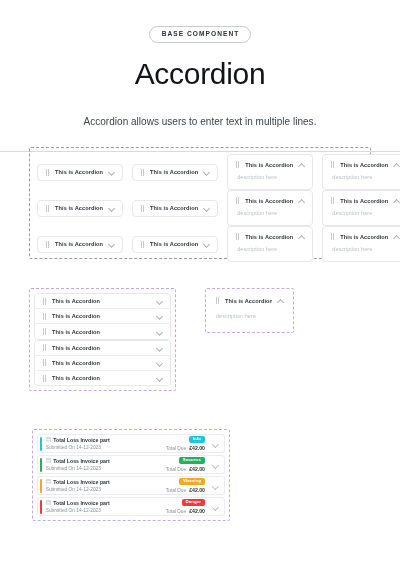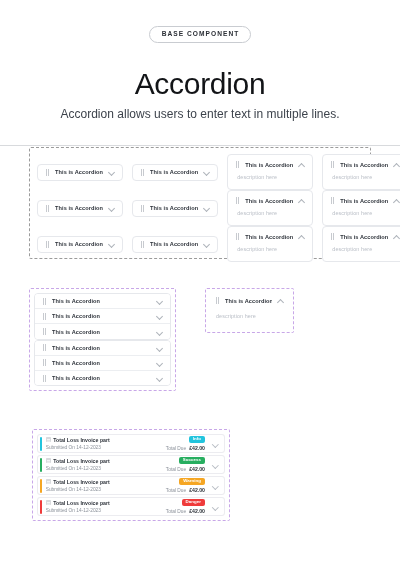--- a/index.html
+++ b/index.html
@@ -37,28 +37,28 @@
     font-weight: 700;
     line-height: 1;
     background: #fff;
   }
 
   .page-title {
     font-size: 30px;
     font-weight: 400;
     color: #121417;
     letter-spacing: -0.3px;
-    margin-top: 24px;
+    margin-top: 14px;
     line-height: 1.15;
   }
 
   .page-subtitle {
-    font-size: 12px;
+    font-size: 10px;
     color: #3d434c;
-    margin-top: 6px;
+    margin-top: 25px;
     letter-spacing: 0.02px;
     text-align: center;
   }
 
   .divider {
     width: 100%;
     height: 1px;
     background: #d8dadd;
     margin-top: 24px;
   }

